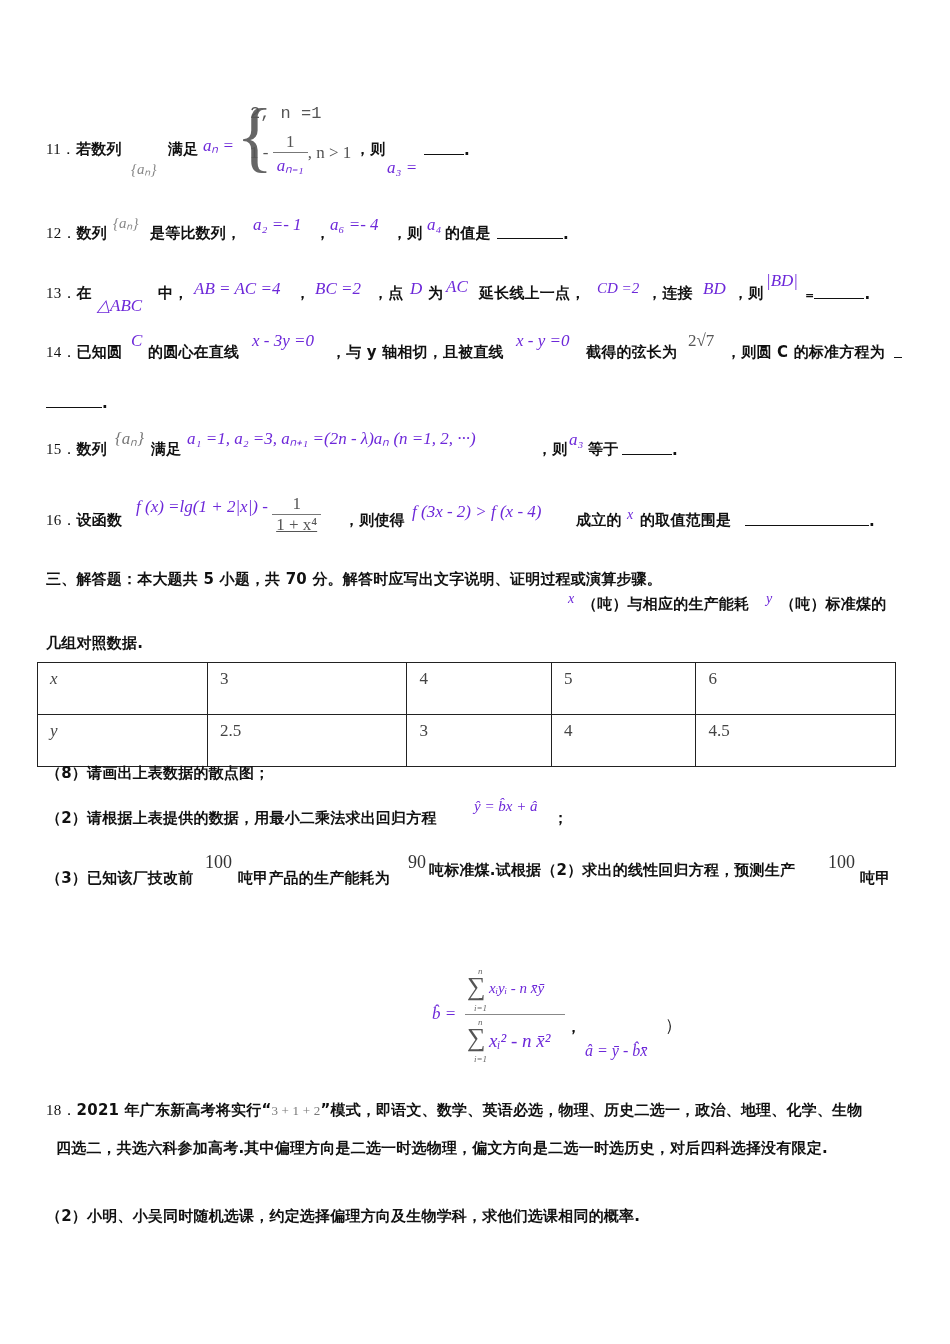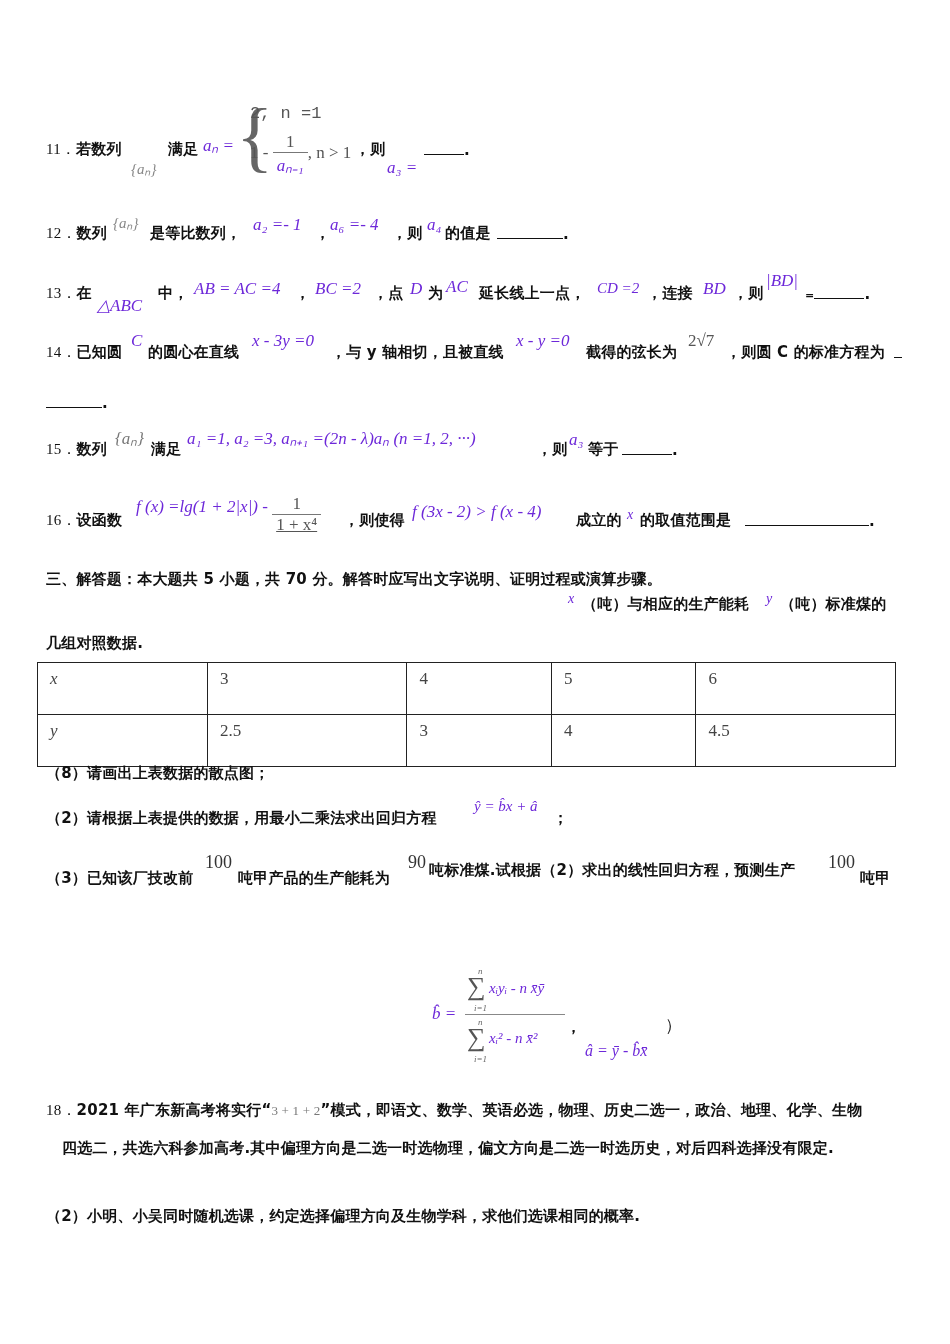--- a/index.html
+++ b/index.html
@@ -183,25 +183,25 @@
   <div class="abs m" style="left:432px; top:1004px;">b̂ =</div>
   <div class="abs" style="left:465px; top:966px; width:100px; height:100px;">
     <div class="abs small-limit" style="left:13px; top:0px;">n</div>
     <div class="abs sigma" style="left:2px; top:6px;">∑</div>
     <div class="abs small-limit" style="left:9px; top:37px;">i=1</div>
     <div class="abs m" style="left:24px; top:14px; font-size:15px;">xᵢyᵢ - n x̄ȳ</div>
     <div class="abs" style="left:0px; top:48px; width:100px; border-top:1px solid #888;"></div>
     <div class="abs small-limit" style="left:13px; top:51px;">n</div>
     <div class="abs sigma" style="left:2px; top:57px;">∑</div>
     <div class="abs small-limit" style="left:9px; top:88px;">i=1</div>
-    <div class="abs m" style="left:24px; top:64px; font-size:15px;">xᵢ² - n x̄²</div>
+    <div class="abs m" style="left:24px; top:64px; font-size:19px;">xᵢ² - n x̄²</div>
   </div>
   <div class="abs t" style="left:566px; top:1018px;">，</div>
   <div class="abs m" style="left:585px; top:1042px; font-size:16px;">â = ȳ - b̂x̄</div>
   <div class="abs mr" style="left:665px; top:1014px; color:#222;">）</div>
 
   <div class="abs t" style="left:46px; top:1101px;">
     <span class="num">18．</span><span>2021 年广东新高考将实行“</span><span class="mr" style="font-size:13px; color:#777;">3 + 1 + 2</span><span>”模式，即语文、数学、英语必选，物理、历史二选一，政治、地理、化学、生物</span>
   </div>
-  <div class="abs t" style="left:62px; top:1139px;">四选二，共选六科参加高考.其中偏理方向是二选一时选物理，偏文方向是二选一时选历史，对后四科选择没有限定.</div>
+  <div class="abs t" style="left:56px; top:1139px;">四选二，共选六科参加高考.其中偏理方向是二选一时选物理，偏文方向是二选一时选历史，对后四科选择没有限定.</div>
   <div class="abs t" style="left:46px; top:1207px;">（2）小明、小吴同时随机选课，约定选择偏理方向及生物学科，求他们选课相同的概率.</div>
 
 </div>
 
 </body></html>

